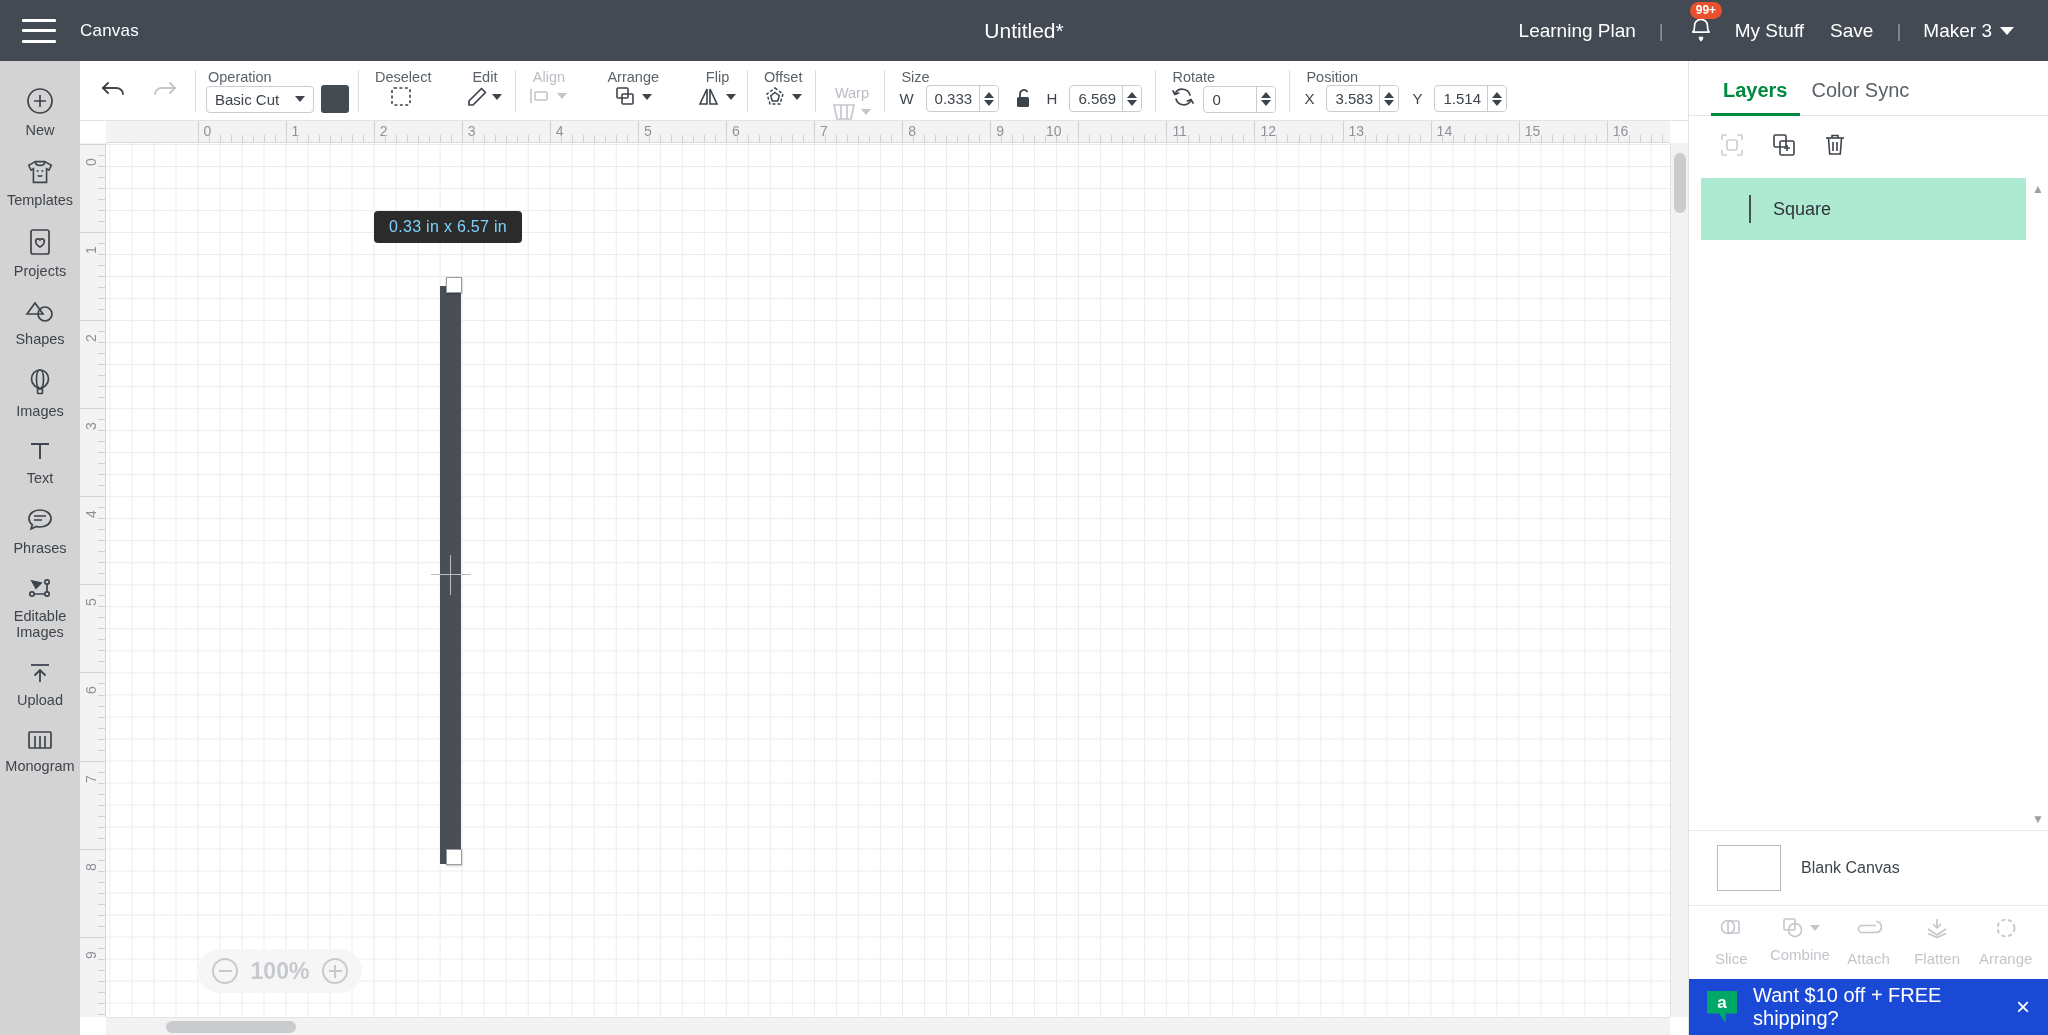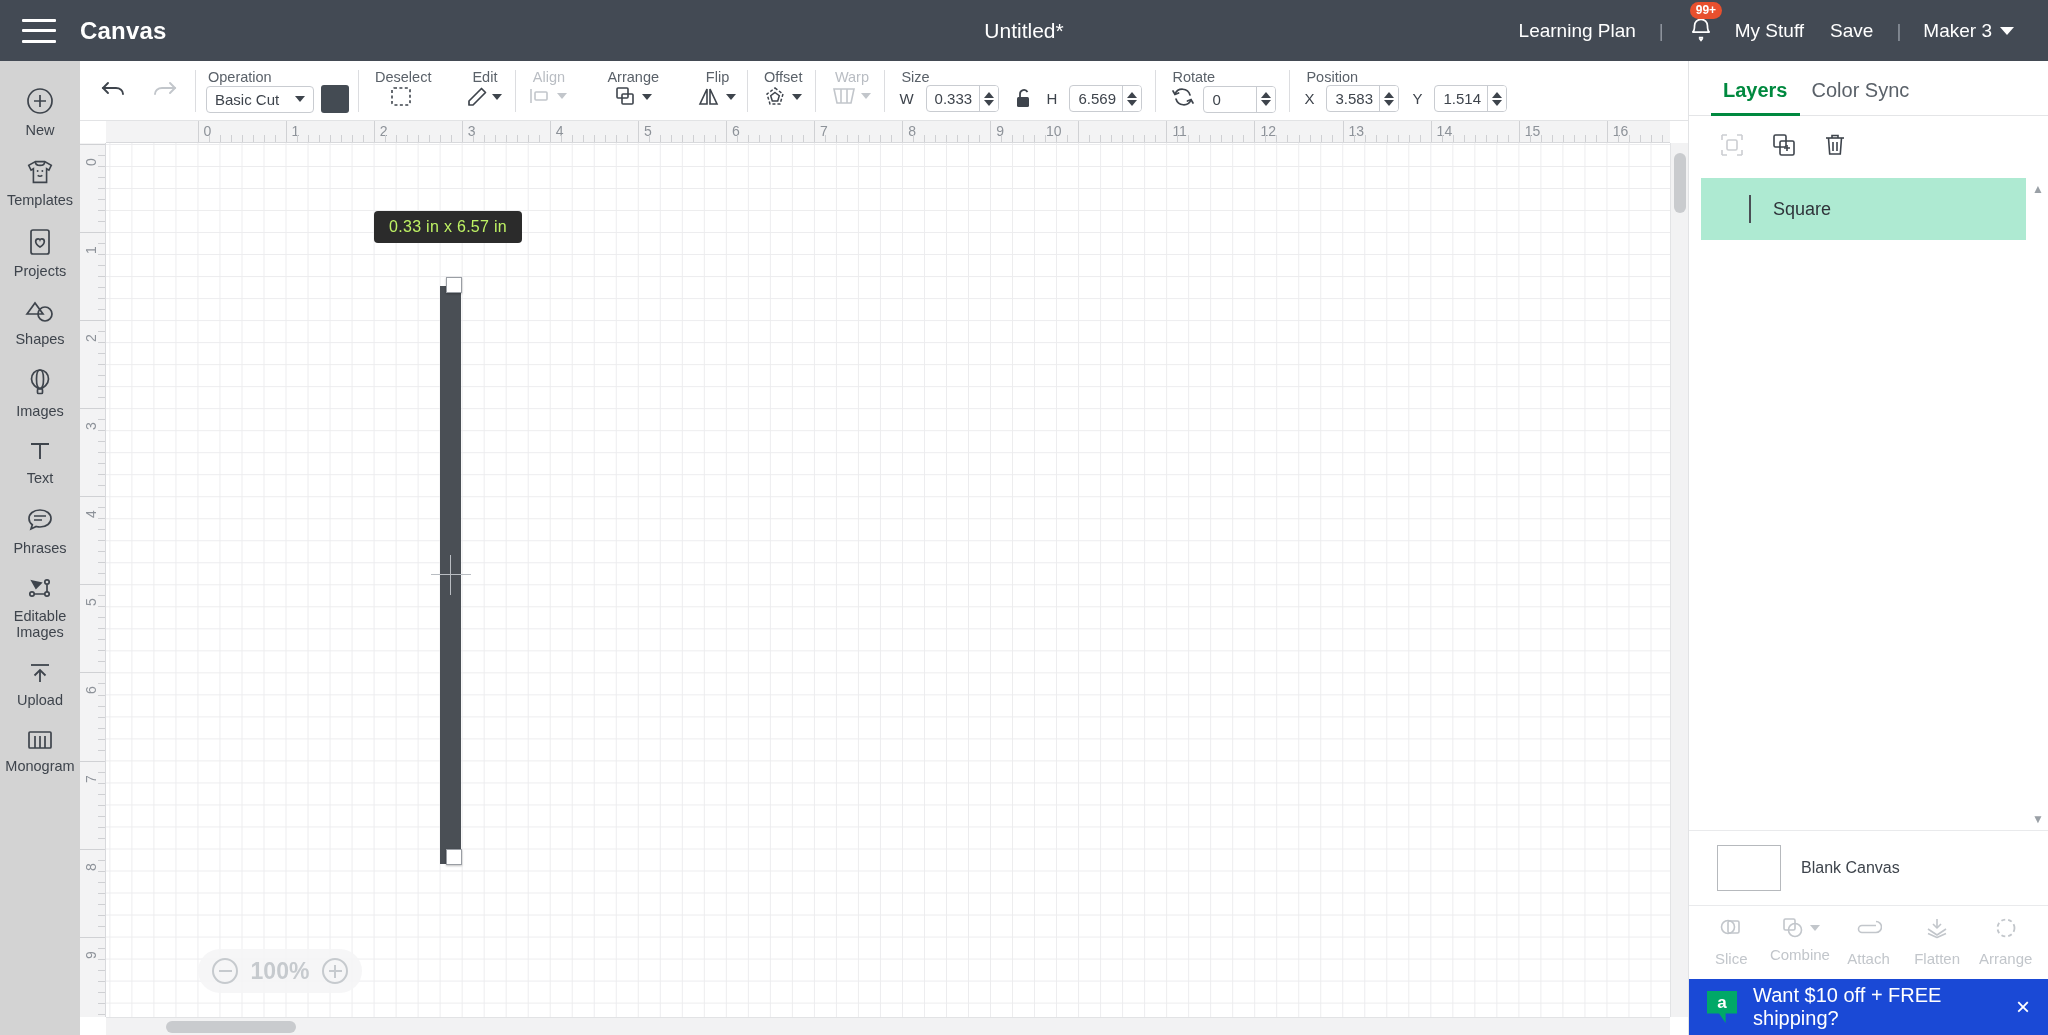--- a/index.html
+++ b/index.html
@@ -12,21 +12,21 @@
   #app { position: relative; width: 2048px; height: 1035px; display: flex; flex-direction: column; }
 
   
   .header {
     height: 61px; background: #434a54; flex: 0 0 61px;
     display: flex; align-items: center; color: #fff; position: relative;
   }
   .hamburger { width: 34px; height: 24px; margin-left: 22px; margin-right: 24px;
     display: flex; flex-direction: column; justify-content: space-between; cursor: pointer; }
   .hamburger span { display:block; height: 3px; background: #fff; border-radius: 1px; }
-  .canvas-title { font-size: 24px; font-weight: 700; letter-spacing: .2px; color: #fff; }
+  .canvas-title { font-size: 17px; font-weight: 400; letter-spacing: .2px; color: #fff; }
   .doc-title {
     position: absolute; left: 0; right: 0; text-align: center;
     font-size: 21px; color: #fff; pointer-events: none;
   }
   .header-right { margin-left: auto; display: flex; align-items: center; gap: 0; padding-right: 22px; }
   .hr-item { font-size: 19px; color: #fff; padding: 0 13px; cursor: pointer; white-space: nowrap; }
   .hr-sep { color: #8f959e; font-size: 19px; padding: 0 10px; }
   .bell-wrap { position: relative; padding: 0 8px 0 14px; cursor: pointer; display:flex; align-items:center;}
   .badge {
     position: absolute; top: -13px; left: 16px; background: #e8502e; color: #fff;
@@ -133,21 +133,21 @@
     overflow: hidden;
   }
   .shape {
     position: absolute; background: #4a4f55;
   }
   .sel-handle {
     position: absolute; width: 16px; height: 16px; background: #fff;
     border: 1px solid #9a9ea4; box-shadow: 0 1px 2px rgba(0,0,0,.25); cursor: pointer;
   }
   .dim-tip {
-    position: absolute; background: #2b2b2b; color: #bef264; font-size: 16px;
+    position: absolute; background: #2b2b2b; color: #7dd3fc; font-size: 16px;
     padding: 7px 15px; border-radius: 4px; white-space: nowrap; letter-spacing: .3px;
   }
   .rot-cross { position: absolute; }
   .rot-cross::before, .rot-cross::after { content:""; position: absolute; background: #b9bdc2; }
   .rot-cross::before { left: 0; top: 19px; width: 40px; height: 1px; }
   .rot-cross::after { left: 19px; top: 0; width: 1px; height: 40px; }
 
   .zoom-ctl {
     position: absolute; left: 118px; bottom: 42px; height: 44px; border-radius: 24px;
     background: rgba(245,245,246,.86); display: flex; align-items: center; gap: 10px;
@@ -467,21 +467,21 @@
             <div class="icon-btn">
               <svg width="26" height="24" viewBox="0 0 26 24" fill="none" stroke="#3e444c" stroke-width="1.5">
                 <path d="M12 3l8 6-3 10H7L4 9z" stroke-dasharray="3 2"></path>
                 <path d="M12 7.5l4.3 3.2-1.6 5.3H9.3L7.7 10.7z"></path>
               </svg>
               <span class="caret"></span>
             </div>
           </div>
         </div>
 
-        <div class="tb-group sep" style="padding:0 14px">
+        <div class="tb-group sep" style="padding:16px 14px">
           <div style="display:flex;flex-direction:column;align-items:center">
             <div class="tb-label dim">Warp</div>
             <div class="icon-btn dim">
               <svg width="28" height="22" viewBox="0 0 28 22" fill="none" stroke="#c2c6cb" stroke-width="1.6">
                 <path d="M4 4h20l-3 14H7z"></path>
                   <path d="M11 4v14M17 4v14"></path>
               </svg>
               <span class="caret dim"></span>
             </div>
           </div>

